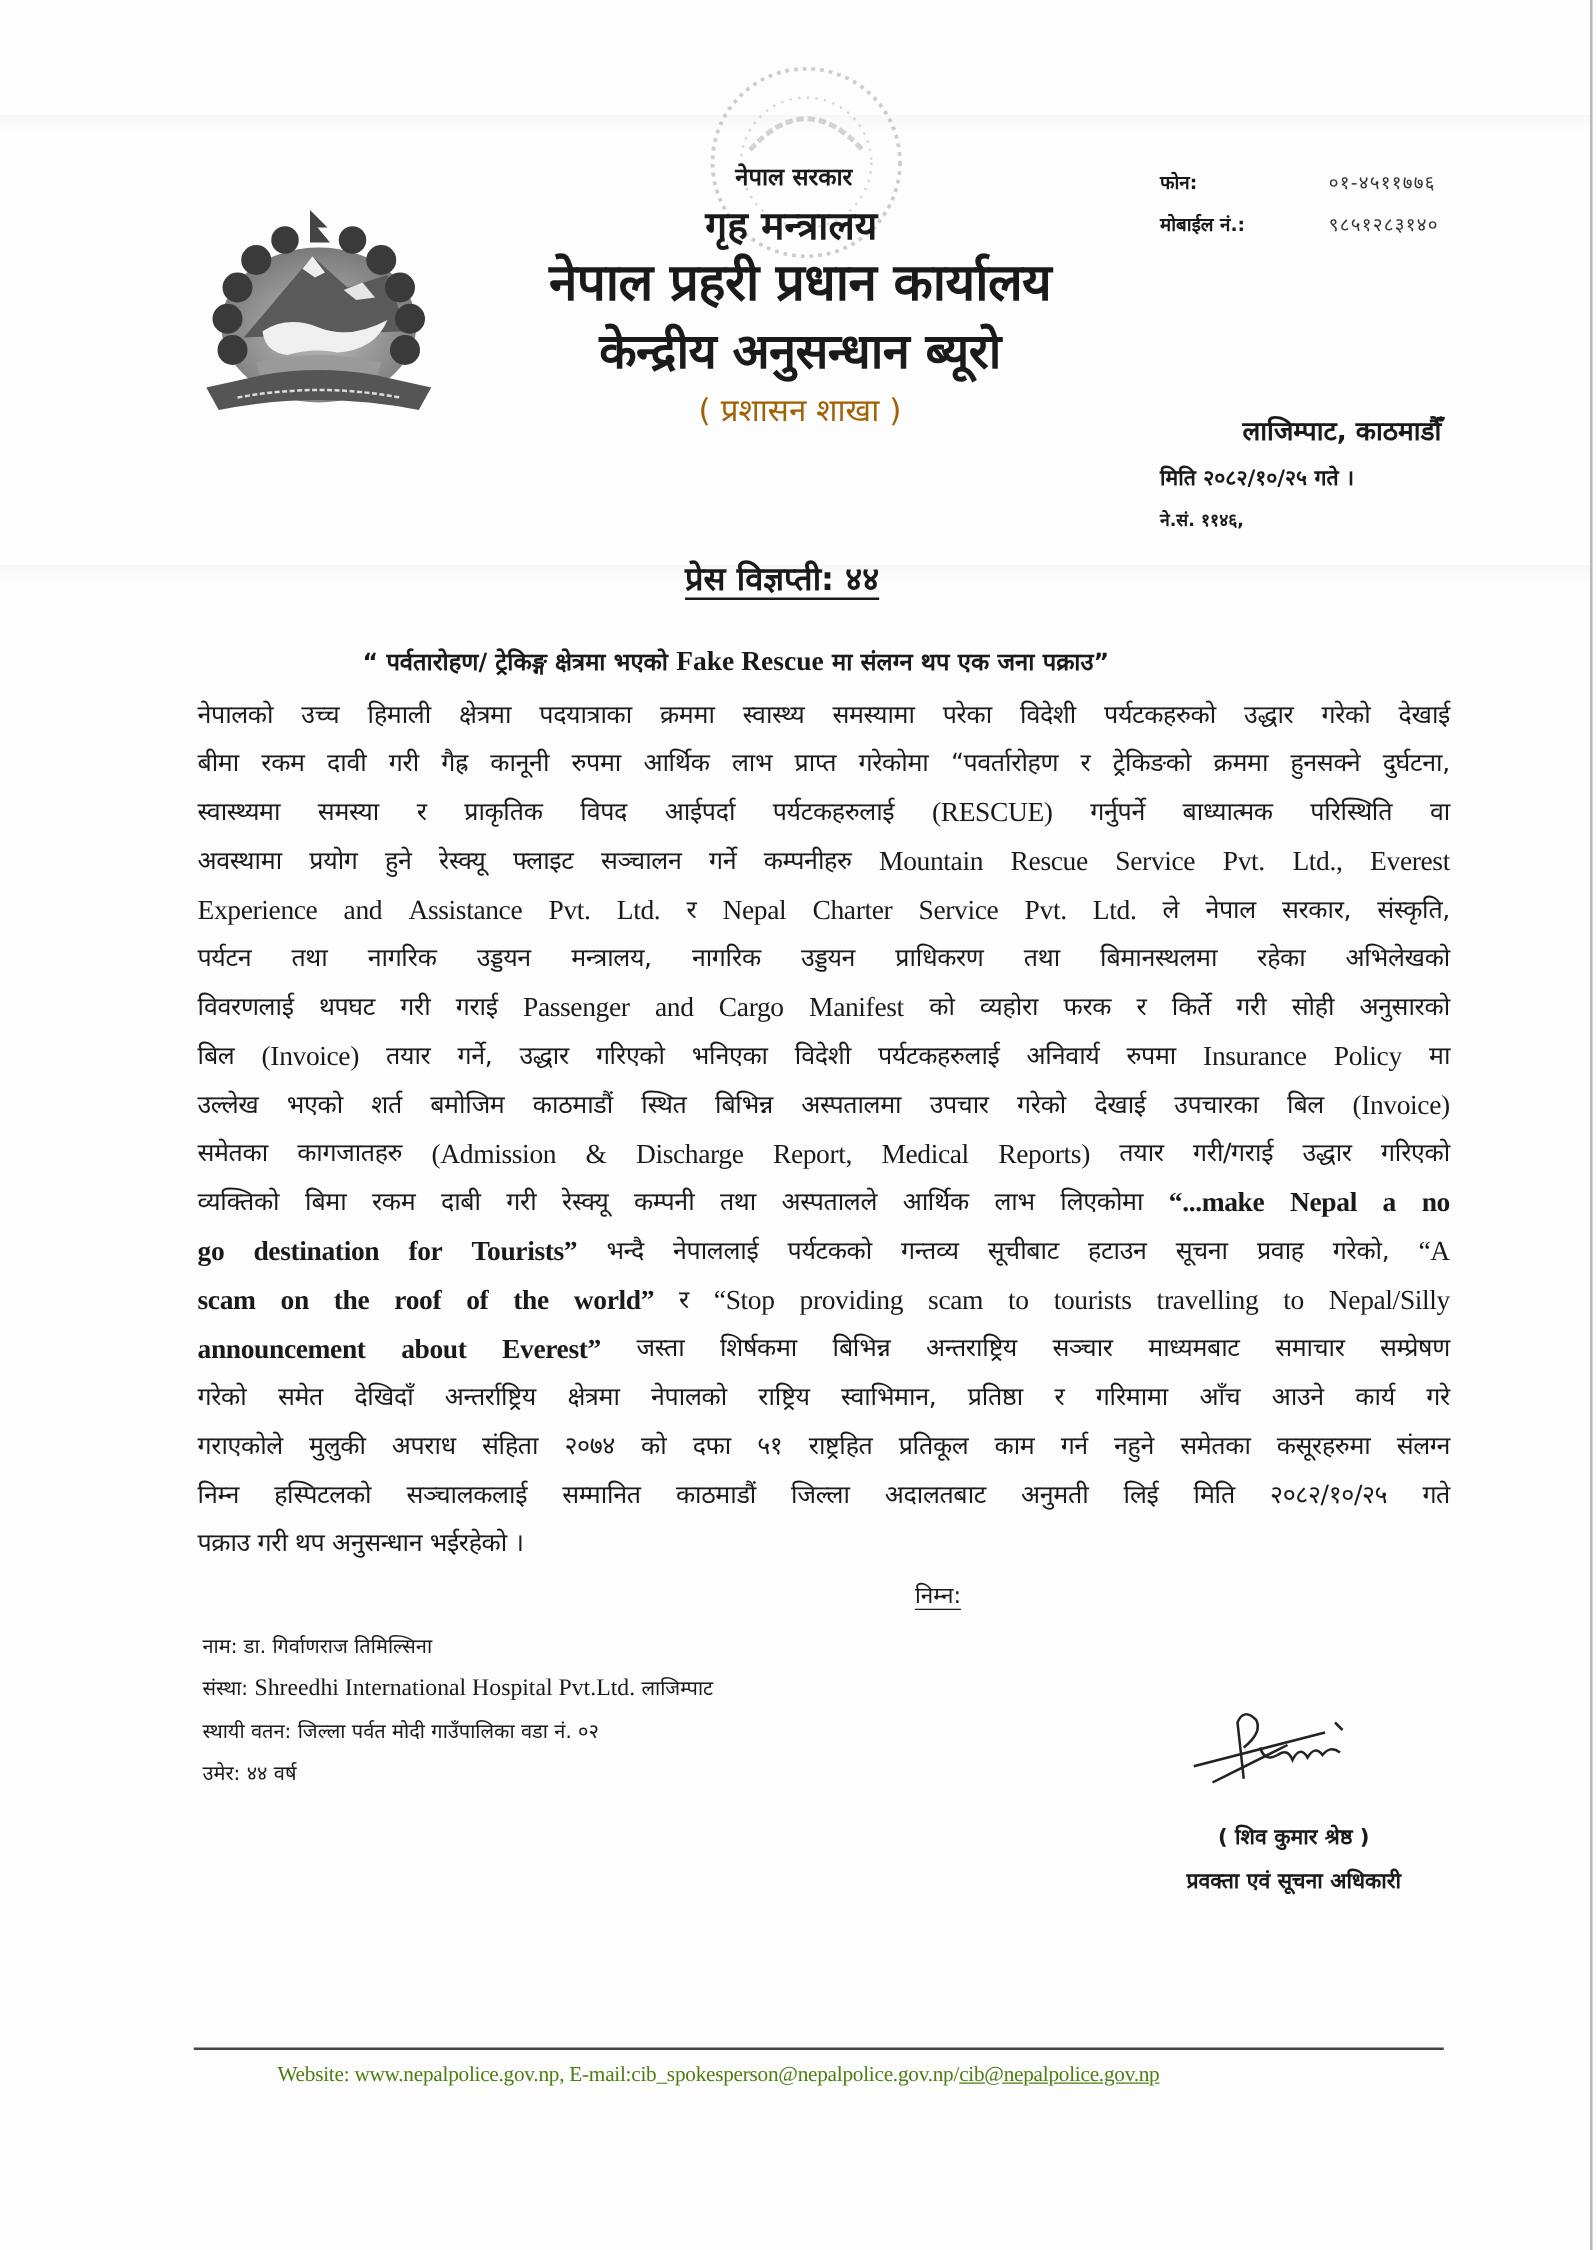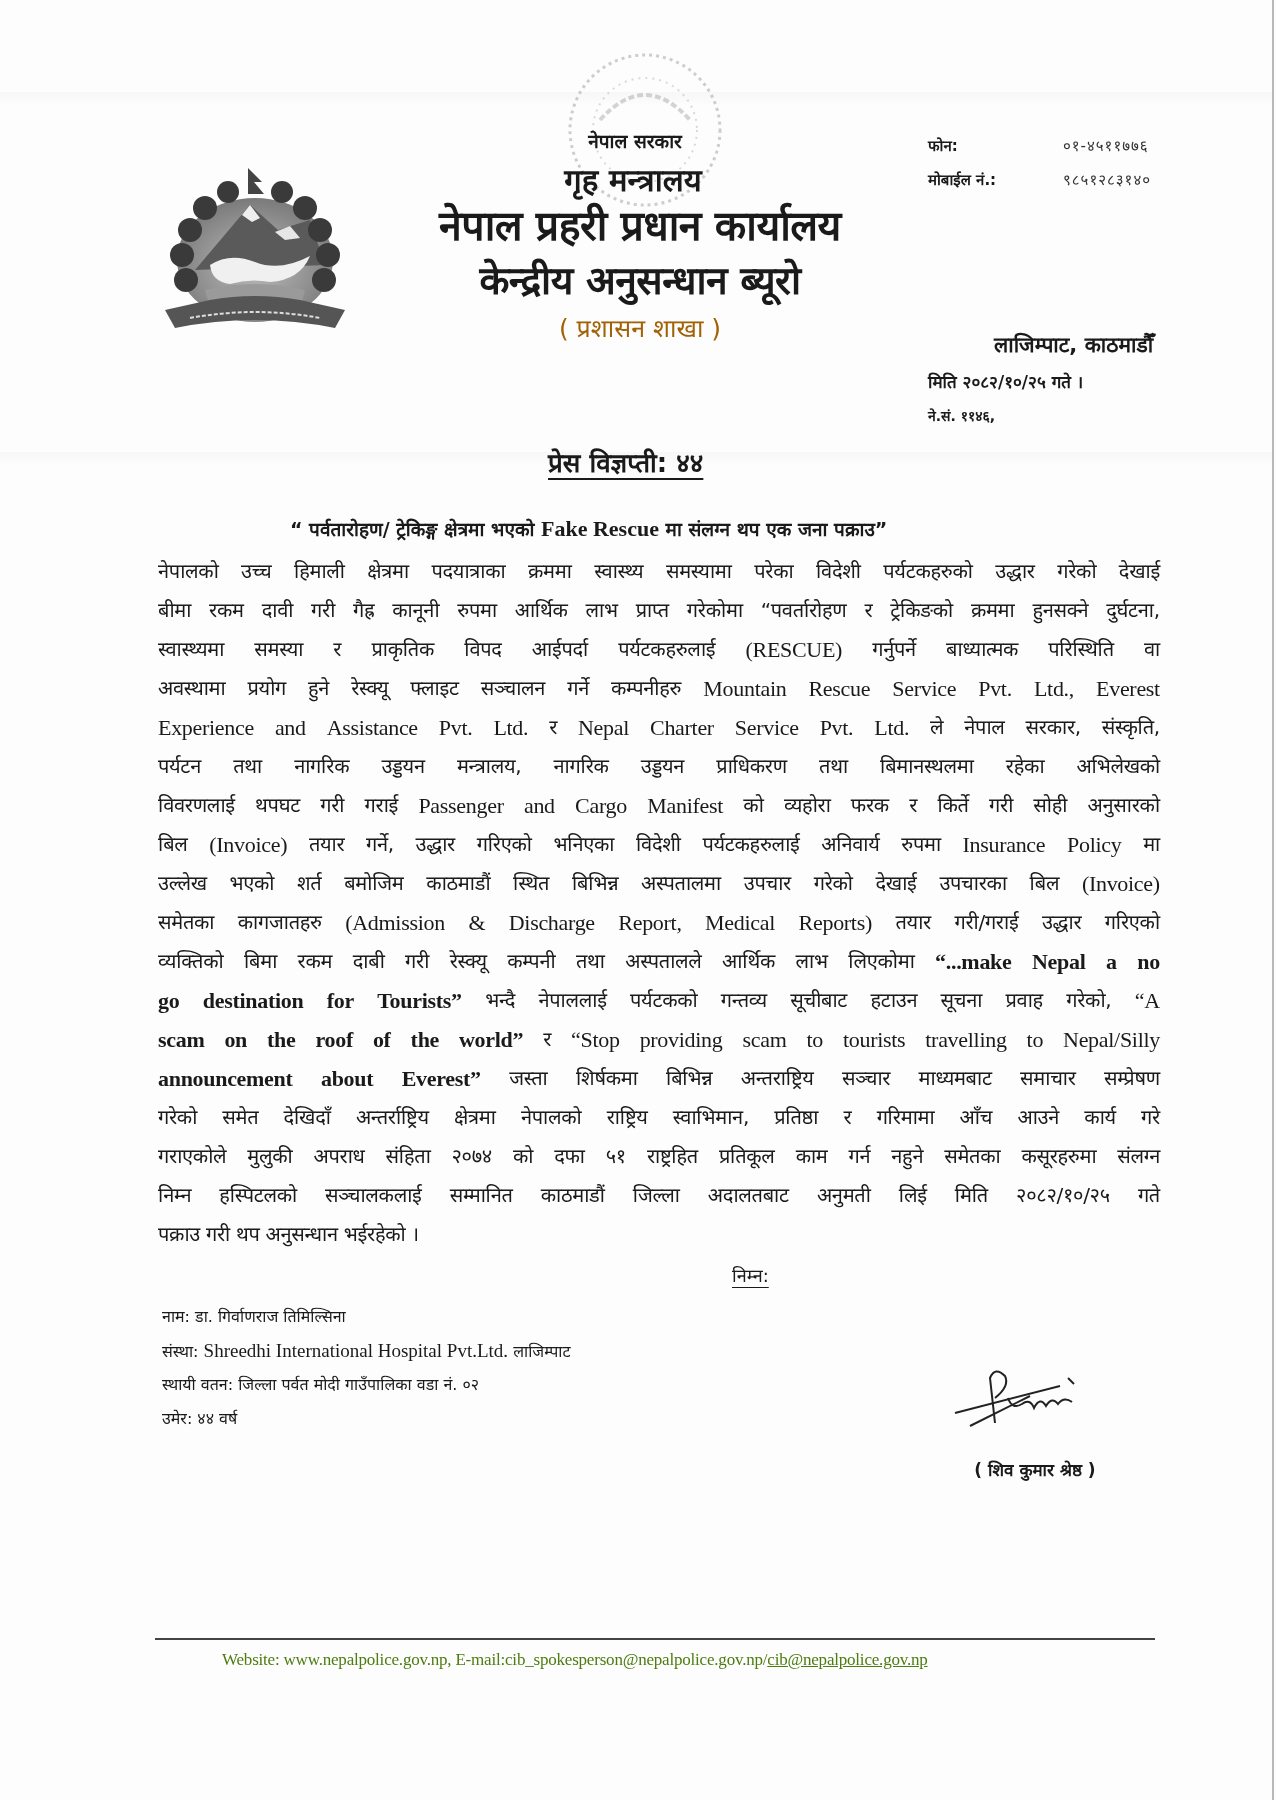--- a/index.html
+++ b/index.html
@@ -427,18 +427,19 @@
 <svg class="signature" viewBox="0 0 150 60">
   <path d="M5 45 L110 18" stroke="#222" stroke-width="2" fill="none"></path>
   <path d="M20 58 L80 28" stroke="#222" stroke-width="2" fill="none"></path>
   <path d="M45 55 L40 10 Q45 -2 55 8 Q60 18 45 30" stroke="#222" stroke-width="2" fill="none"></path>
   <path d="M58 30 Q62 42 72 36 Q80 30 84 40 Q90 28 96 38 Q102 28 108 36 Q114 28 122 34" stroke="#222" stroke-width="2" fill="none"></path>
   <path d="M118 10 L124 16" stroke="#222" stroke-width="2"></path>
 </svg>
 
 <div class="sign-block">
   <div>( शिव कुमार श्रेष्ठ )</div>
+  <div>प्रवक्ता एवं सूचना अधिकारी</div>
 </div>
 
 <div class="footer-rule"></div>
 <div class="footer">
   <span>Website: www.nepalpolice.gov.np, E-mail:cib_spokesperson@nepalpolice.gov.np/</span><span class="u">cib@nepalpolice.gov.np</span>
 </div>
 
 </body></html>

